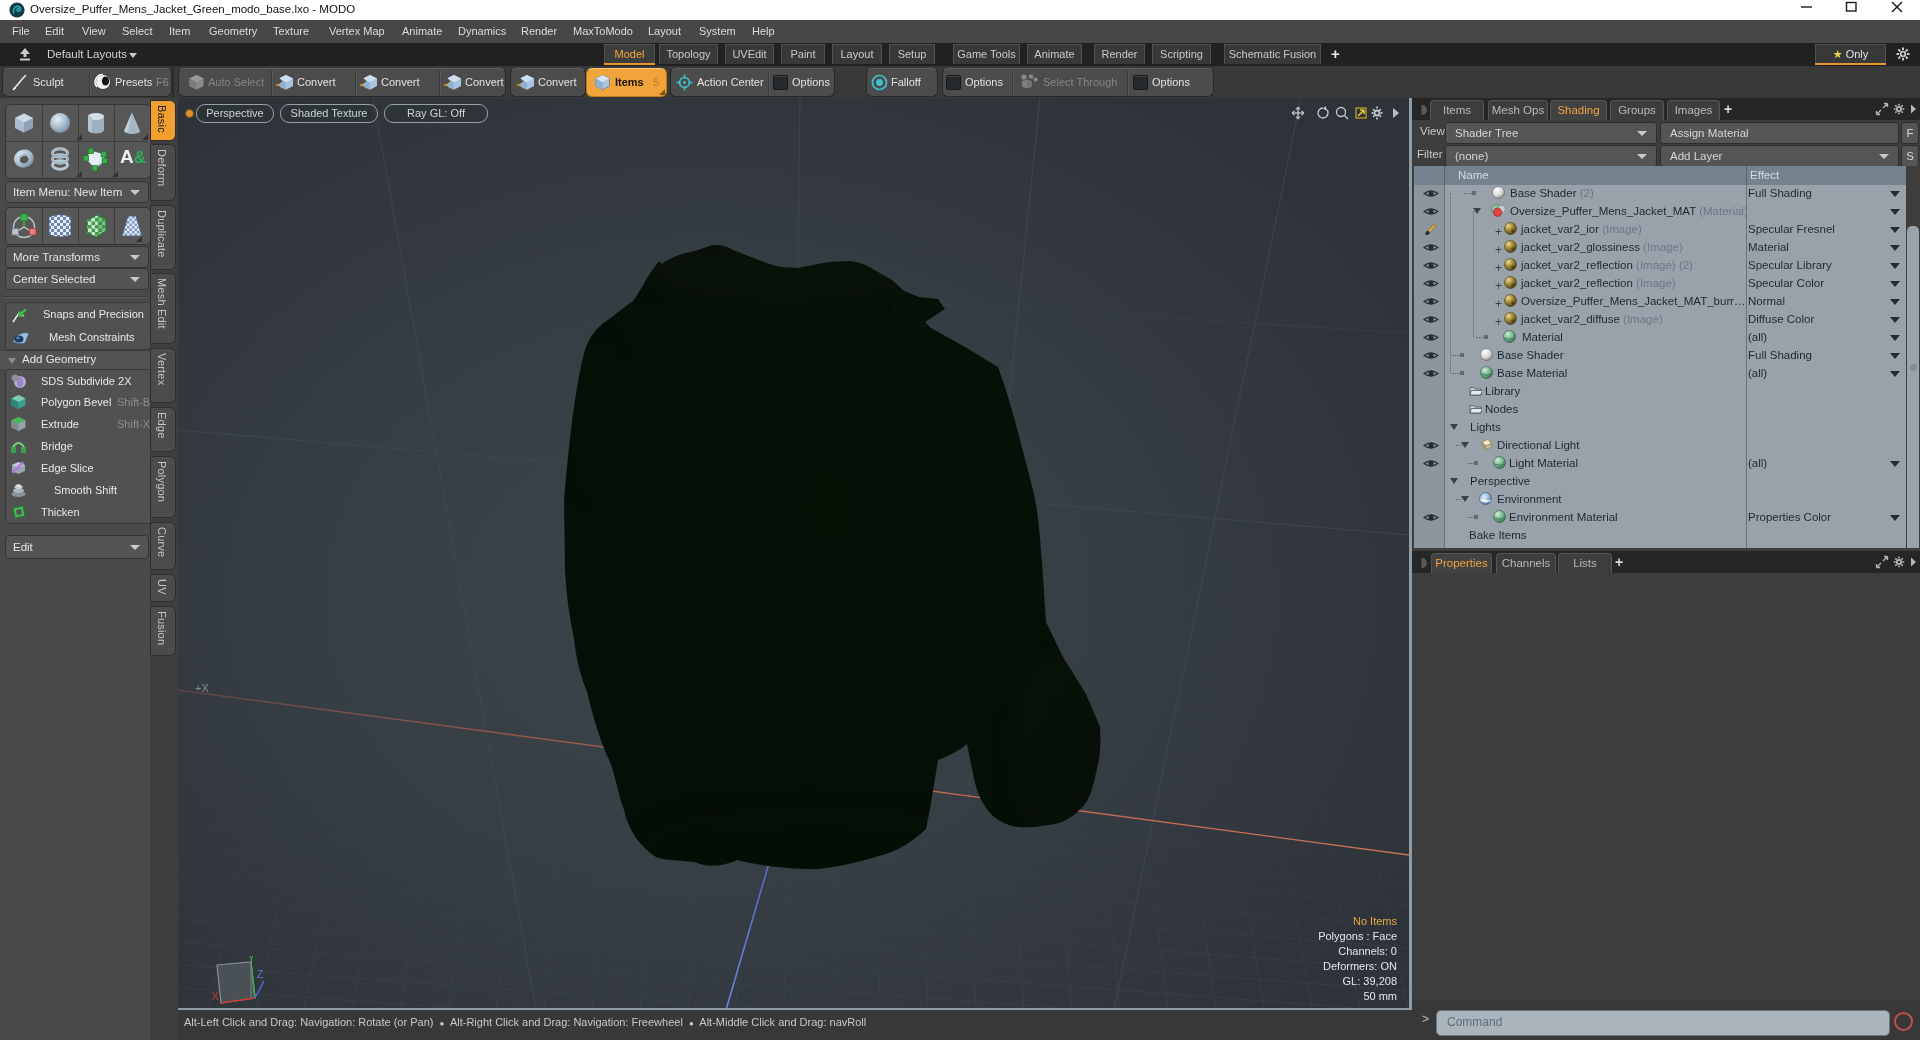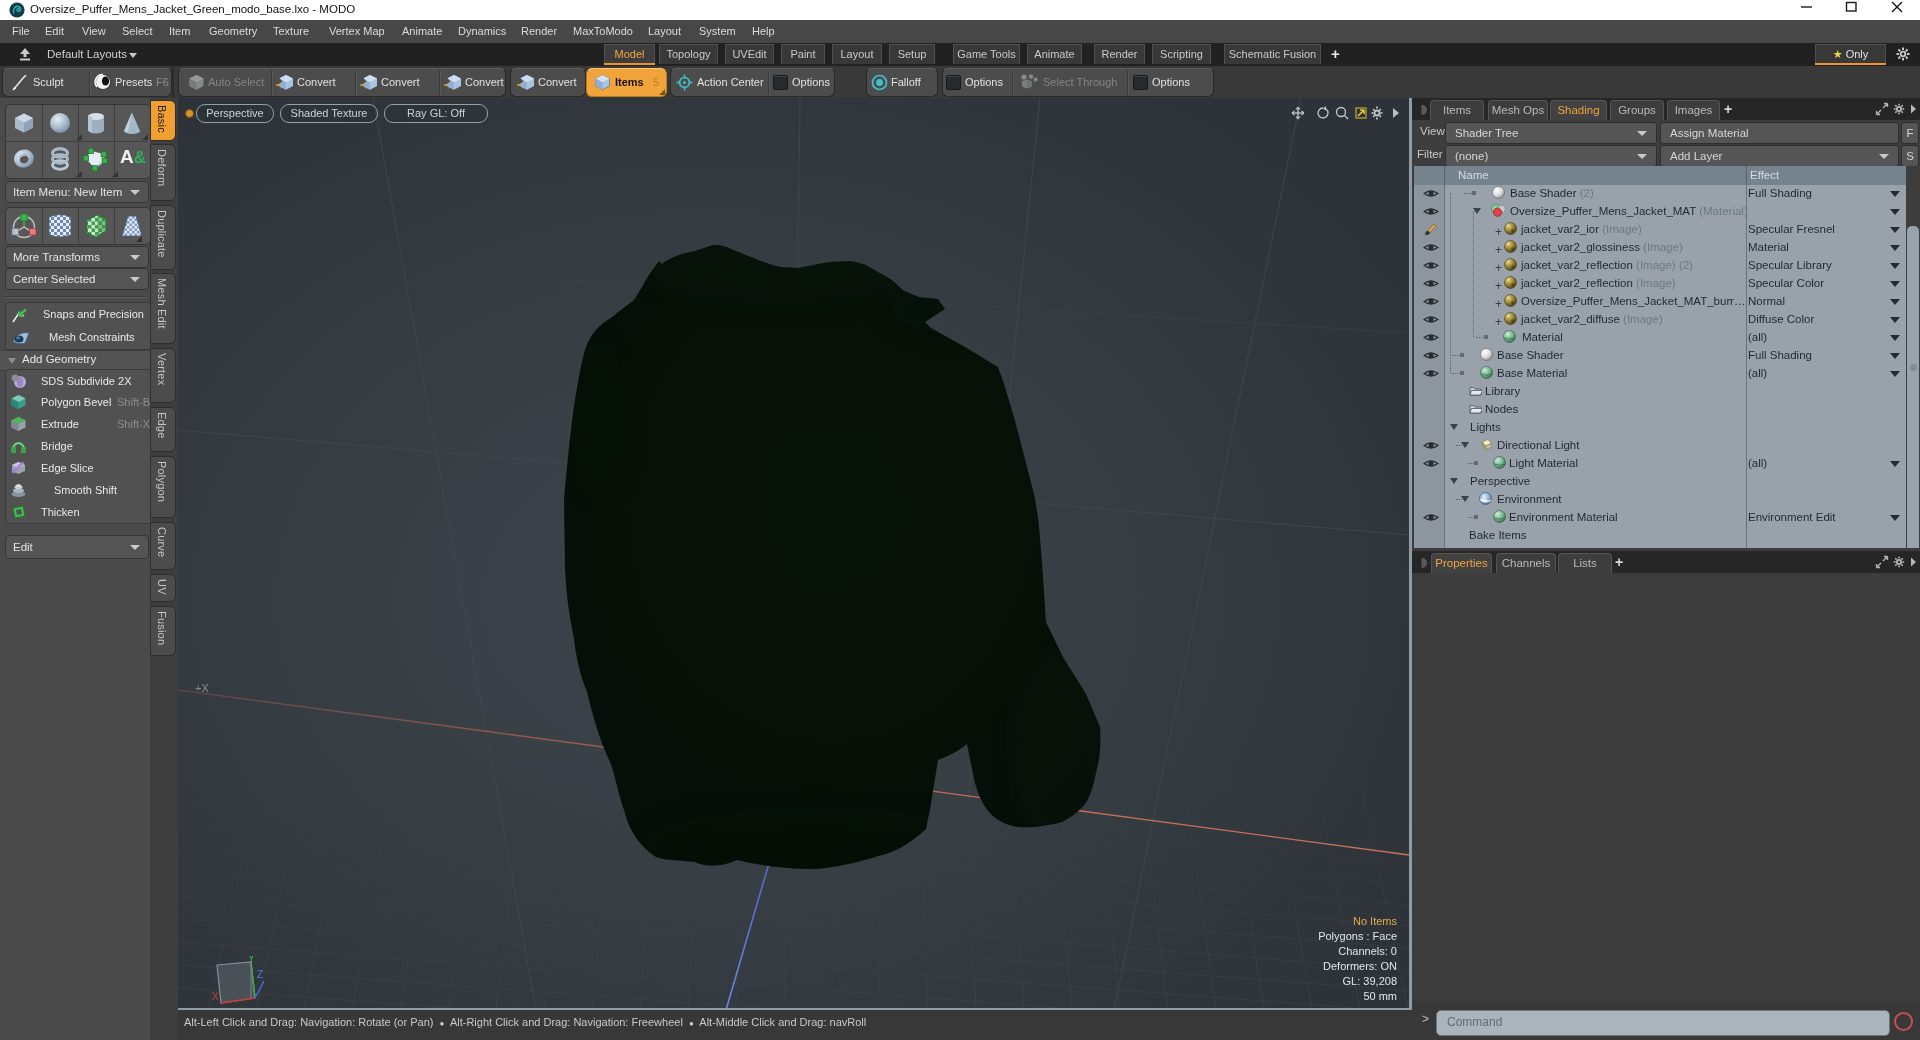--- a/index.html
+++ b/index.html
@@ -965,21 +965,21 @@
 <div class="trow" style="top:342px">
           <svg class="abs" style="left:11px;top:4px" width="16" height="11" viewBox="0 0 16 11">
             <use href="#i-eye"></use>
           </svg>
           <div class="abs" style="left:56px;top:9px;width:6px;border-top:1px dotted #5d666e"></div>
           <div class="abs" style="left:62px;top:7px;width:4px;height:4px;background:#636c74"></div>
           <svg class="abs" style="left:81px;top:2px" width="13" height="13" viewBox="0 0 13 13">
             <use href="#i-grsph"></use>
           </svg>
           <div class="abs txt" style="left:97px;top:0"><span>Environment Material</span></div>
-          <div class="teffect txt">Environment Edit</div>
+          <div class="teffect txt">Properties Color</div>
           <div class="tarrow"></div>
         </div>
 <div class="trow" style="top:360px">
           <div class="abs txt" style="left:57px;top:0"><span>Bake Items</span></div>
         </div>
   </div>
 
   <div class="abs" style="left:494px;top:68px;width:14px;height:382px;background:#3d3d3d"></div>
   <div class="abs" style="left:495px;top:128px;width:12px;height:322px;background:#99a3ab;border-radius:5px 5px 0 0"></div>
   <div class="abs" style="left:498px;top:266px;width:7px;height:7px;border-radius:50%;background:#828c94"></div>

